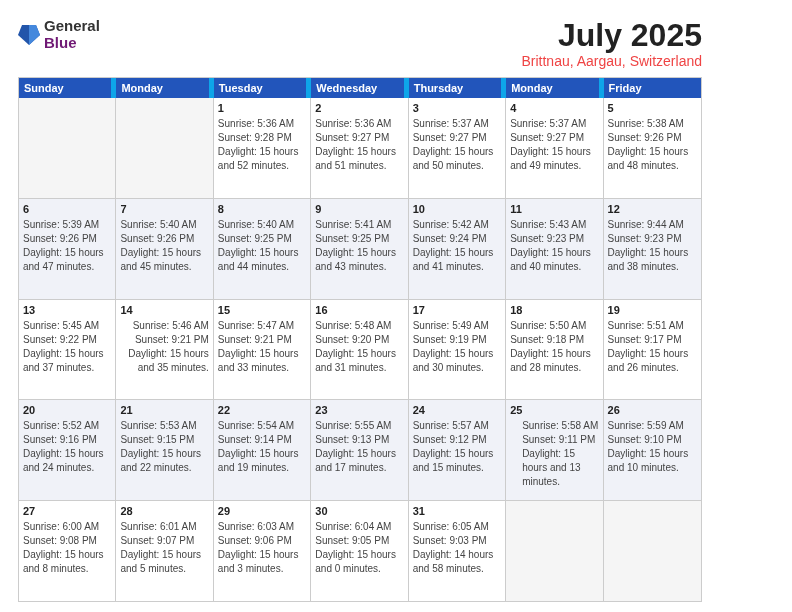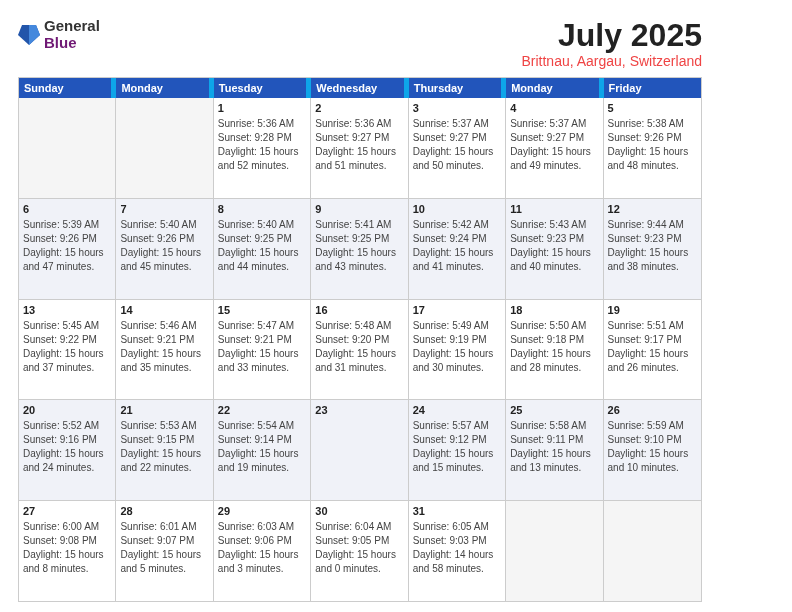--- a/index.html
+++ b/index.html
@@ -228,21 +228,21 @@
         </div>
         <div class="cal-row">
           <div class="cal-cell">
             <span class="day-num">13</span>
             <div class="day-info" style="white-space: pre-line;">Sunrise: 5:45 AM
 Sunset: 9:22 PM
 Daylight: 15 hours and 37 minutes.</div>
           </div>
           <div class="cal-cell">
             <span class="day-num">14</span>
-            <div class="day-info" style="white-space: pre-line;">Sunrise: 5:46 AM
+            <div class="day-info" style="white-space: pre-line; text-align: right;">Sunrise: 5:46 AM
 Sunset: 9:21 PM
 Daylight: 15 hours and 35 minutes.</div>
           </div>
           <div class="cal-cell">
             <span class="day-num">15</span>
             <div class="day-info" style="white-space: pre-line;">Sunrise: 5:47 AM
 Sunset: 9:21 PM
 Daylight: 15 hours and 33 minutes.</div>
           </div>
           <div class="cal-cell">
@@ -284,30 +284,33 @@
 Daylight: 15 hours and 22 minutes.</div>
           </div>
           <div class="cal-cell">
             <span class="day-num">22</span>
             <div class="day-info" style="white-space: pre-line;">Sunrise: 5:54 AM
 Sunset: 9:14 PM
 Daylight: 15 hours and 19 minutes.</div>
           </div>
           <div class="cal-cell">
             <span class="day-num">23</span>
+            <div class="day-info" style="white-space: pre-line;">Sunrise: 5:55 AM
+Sunset: 9:13 PM
+Daylight: 15 hours and 17 minutes.</div>
           </div>
           <div class="cal-cell">
             <span class="day-num">24</span>
             <div class="day-info" style="white-space: pre-line;">Sunrise: 5:57 AM
 Sunset: 9:12 PM
 Daylight: 15 hours and 15 minutes.</div>
           </div>
           <div class="cal-cell">
             <span class="day-num">25</span>
-            <div class="day-info" style="white-space: pre-line;">Sunrise: 5:58 AM
+            <div class="day-info" style="white-space: pre-line; margin-left: 12px;">Sunrise: 5:58 AM
 Sunset: 9:11 PM
 Daylight: 15 hours and 13 minutes.</div>
           </div>
           <div class="cal-cell">
             <span class="day-num">26</span>
             <div class="day-info" style="white-space: pre-line;">Sunrise: 5:59 AM
 Sunset: 9:10 PM
 Daylight: 15 hours and 10 minutes.</div>
           </div>
         </div>

